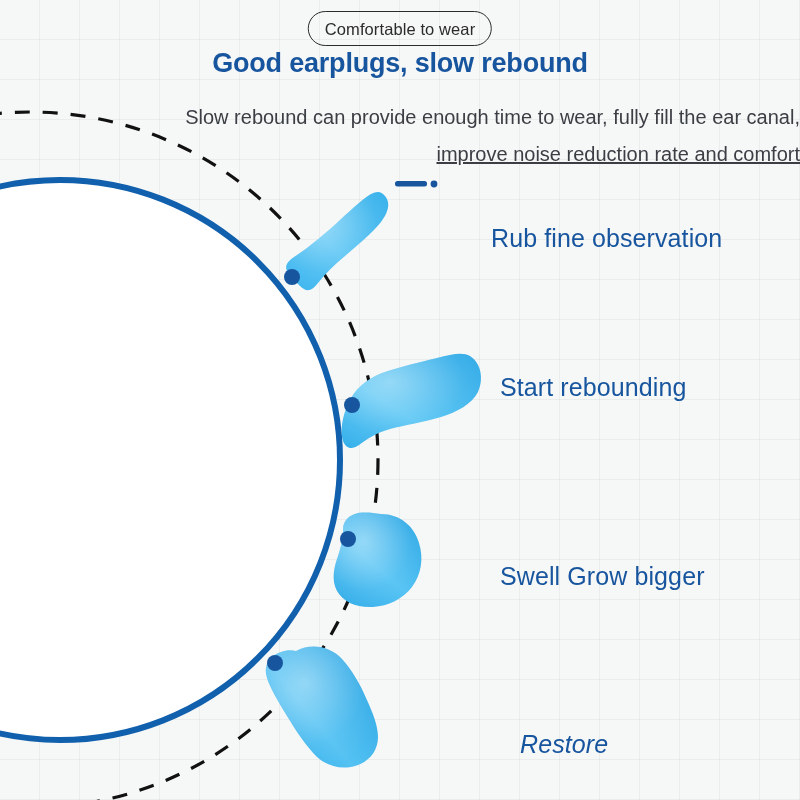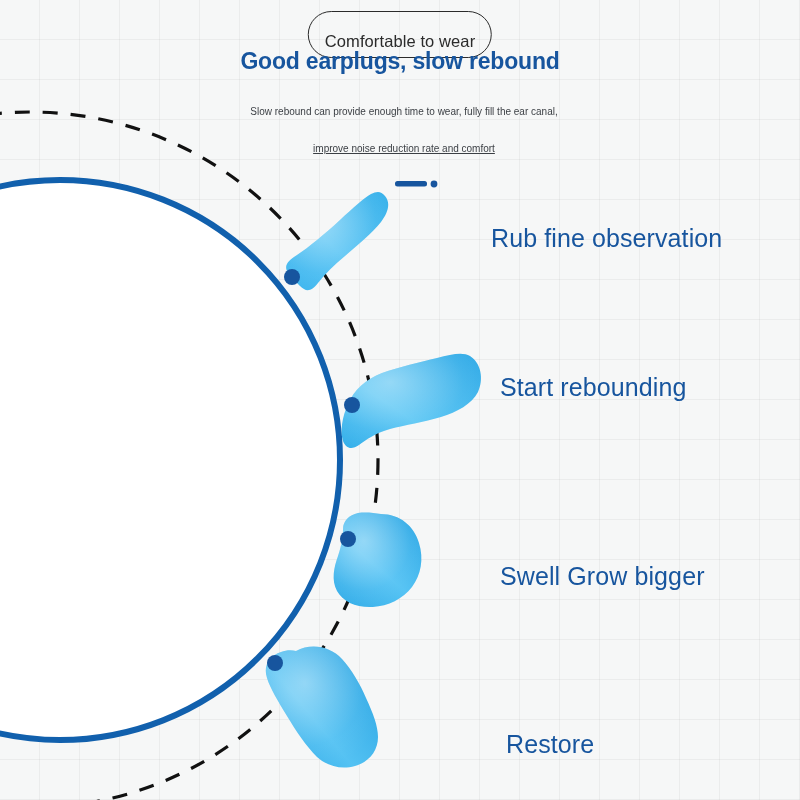--- a/index.html
+++ b/index.html
@@ -35,69 +35,69 @@
     width: 800px;
     height: 800px;
   }
 
   
   .badge-pill {
     position: absolute;
     left: 50%;
     top: 11px;
     transform: translateX(-50%);
-    padding: 20px 16px 6px 16px;
+    padding: 8px 16px 6px 16px;
     border: 1.6px solid #2b2b2b;
     border-radius: 999px;
     font-size: 16.5px;
     color: #2b2b2b;
     letter-spacing: 0.1px;
     white-space: nowrap;
     background: transparent;
     line-height: 1.15;
   }
 
   
   .headline {
     position: absolute;
     left: 0;
     right: 0;
     top: 48px;
     text-align: center;
-    font-size: 23px;
+    font-size: 27px;
     font-weight: 700;
     color: #17559e;
     letter-spacing: -0.2px;
     white-space: nowrap;
   }
 
   .subline {
     position: absolute;
     left: 8px;
     right: 0;
-    text-align: center;
-    font-size: 10px;
+    text-align: right;
+    font-size: 20px;
     color: #3b3f44;
     white-space: nowrap;
   }
   .subline.l1 { top: 106px; }
   .subline.l2 { top: 143px; text-decoration: underline; }
 
   
   .stage-label {
     position: absolute;
     font-size: 25px;
     color: #17559e;
     white-space: nowrap;
     letter-spacing: 0.1px;
   }
   .stage-label.s0 { left: 491px; top: 224px; }
   .stage-label.s1 { left: 500px; top: 373px; }
   .stage-label.s2 { left: 500px; top: 562px; }
-  .stage-label.s3 { left: 506px; top: 730px; }
+  .stage-label.s3 { left: 520px; top: 730px; font-style: italic; }
 
   
   svg { display: block; }
 </style>
 </head>
 <body>
 
 <div id="page">
 
   <svg id="artwork" viewBox="0 0 800 800" width="800" height="800">

